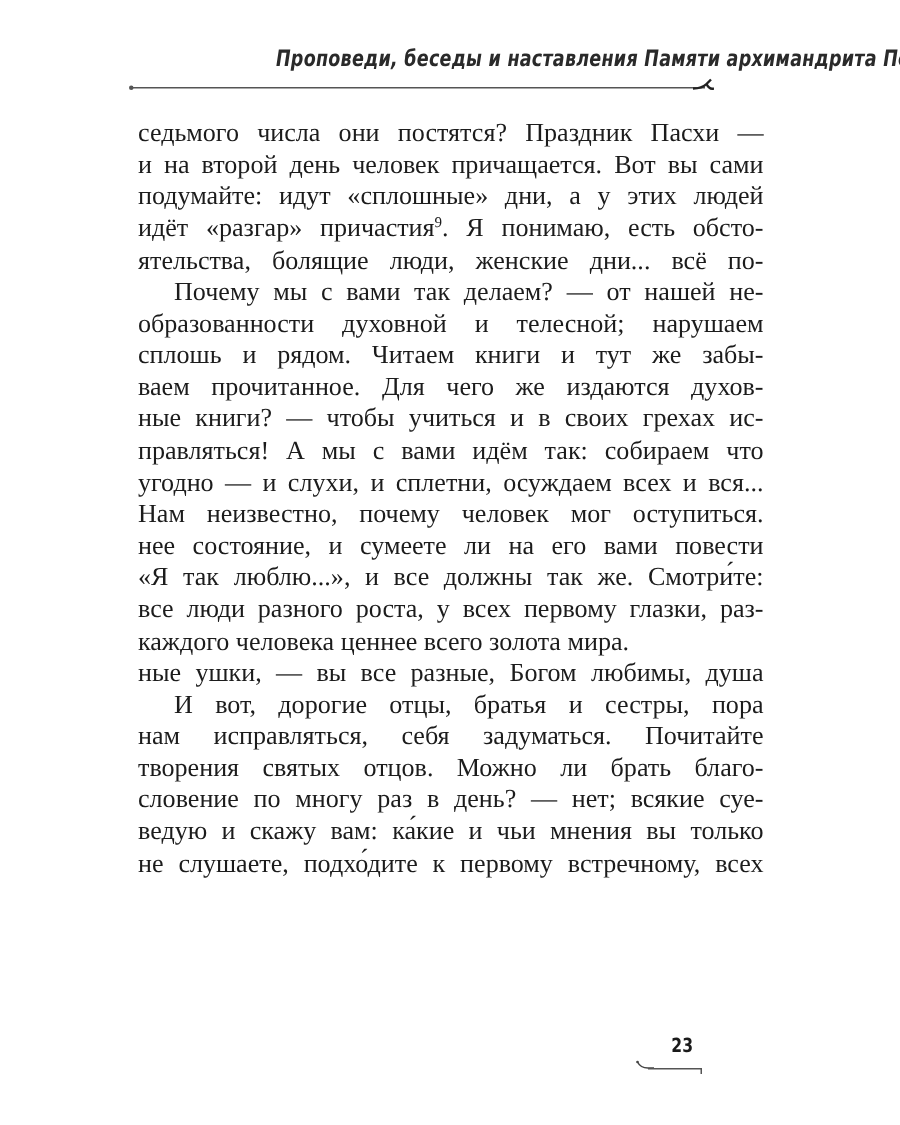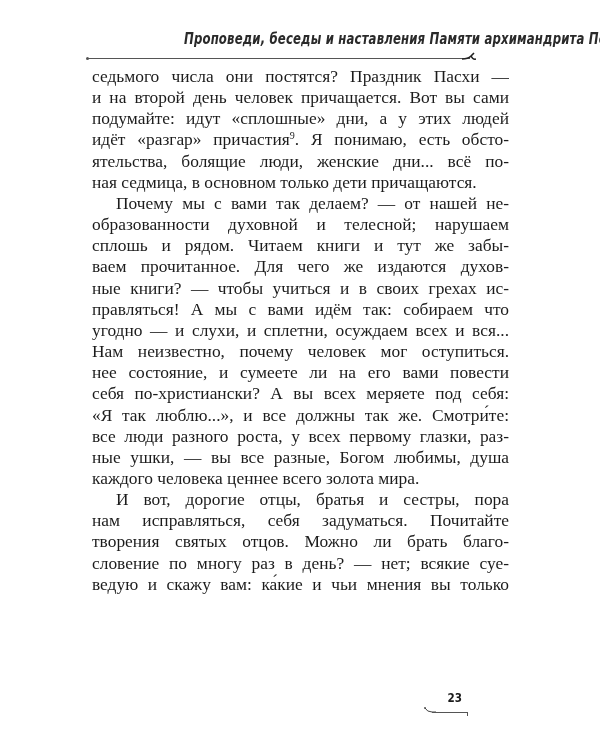--- a/index.html
+++ b/index.html
@@ -17,21 +17,21 @@
   }
   .head-rule {
     position: absolute; left: 88px; top: 58px; width: 382px; height: 1px;
     background: #555;
   }
   .head-flourish {
     position: absolute; left: 462px; top: 52px; width: 14px; height: 10px;
   }
   .head-dot { position: absolute; left: 86px; top: 57px; width: 3px; height: 3px; background:#555; border-radius:50%; }
   .text-block {
-    position: absolute; left: 92px; top: 66px; width: 417px;
+    position: absolute; left: 92px; top: 78px; width: 417px;
     font-family: "Liberation Serif", serif; font-size: 17.4px; line-height: 21.15px;
     text-align: justify; color: #1c1c1c;
   }
   .text-block p { margin: 0; }
   .line { display: block; text-align: justify; text-align-last: justify; white-space: nowrap; }
   .line.last { text-align-last: left; }
   sup { font-size: 10px; line-height: 0; vertical-align: 6px; }
   .folio {
     position: absolute; left: 410px; top: 690px; width: 52px; text-align: right;
     font-family: "DejaVu Sans", sans-serif; font-weight: bold; font-size: 13px;
@@ -51,44 +51,43 @@
   <path d="M0 7 Q6 7 9 4 L12 1 M9 4 Q11 8 14 7" stroke="#222" stroke-width="1.6" fill="none"></path>
 </svg>
 
 <div class="text-block">
   <p>
     <span class="line">седьмого числа они постятся? Праздник Пасхи —</span>
     <span class="line">и на второй день человек причащается. Вот вы сами</span>
     <span class="line">подумайте: идут «сплошные» дни, а у этих людей</span>
     <span class="line"><span>идёт «разгар» причастия</span><sup>9</sup><span>. Я понимаю, есть обсто-</span></span>
     <span class="line">ятельства, болящие люди, женские дни... всё по-</span>
-    <span class="line last">ная седмица, в основном только дети причащаются.</span>
   </p>
   <p>
     <span class="line" style="padding-left:24px">Почему мы с вами так делаем? — от нашей не-</span>
     <span class="line">образованности духовной и телесной; нарушаем</span>
     <span class="line">сплошь и рядом. Читаем книги и тут же забы-</span>
     <span class="line">ваем прочитанное. Для чего же издаются духов-</span>
     <span class="line">ные книги? — чтобы учиться и в своих грехах ис-</span>
     <span class="line">правляться! А мы с вами идём так: собираем что</span>
     <span class="line">угодно — и слухи, и сплетни, осуждаем всех и вся...</span>
     <span class="line">Нам неизвестно, почему человек мог оступиться.</span>
     <span class="line">нее состояние, и сумеете ли на его вами повести</span>
-    <span class="line">себя по-христиански? А вы всех меряете под себя:</span>
     <span class="line">«Я так люблю...», и все должны так же. Смотри́те:</span>
     <span class="line">все люди разного роста, у всех первому глазки, раз-</span>
+    <span class="line last">каждого человека ценнее всего золота мира.</span>
     <span class="line">ные ушки, — вы все разные, Богом любимы, душа</span>
-    <span class="line last">каждого человека ценнее всего золота мира.</span>
   </p>
   <p>
     <span class="line" style="padding-left:24px">И вот, дорогие отцы, братья и сестры, пора</span>
     <span class="line">нам исправляться, себя задуматься. Почитайте</span>
     <span class="line">творения святых отцов. Можно ли брать благо-</span>
     <span class="line">словение по многу раз в день? — нет; всякие суе-</span>
     <span class="line">ведую и скажу вам: ка́кие и чьи мнения вы только</span>
+    <span class="line">не слушаете, подхо́дите к первому встречному, всех</span>
   </p>
 </div>
 
 <div class="folio">23</div>
 <svg class="foot-flourish" viewBox="0 0 12 10">
   <path d="M1 2 Q3 6 8 6 L12 6" stroke="#444" stroke-width="1" fill="none"></path>
   <circle cx="1" cy="2" r="0.9" fill="#444"></circle>
 </svg>
 <div class="foot-rule"></div>
 <div class="foot-tick"></div>

